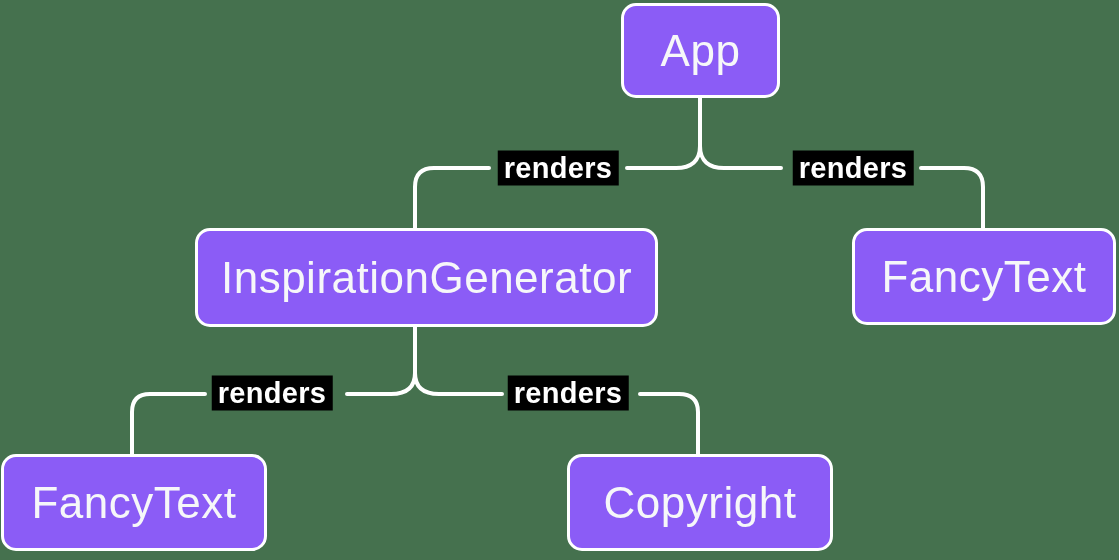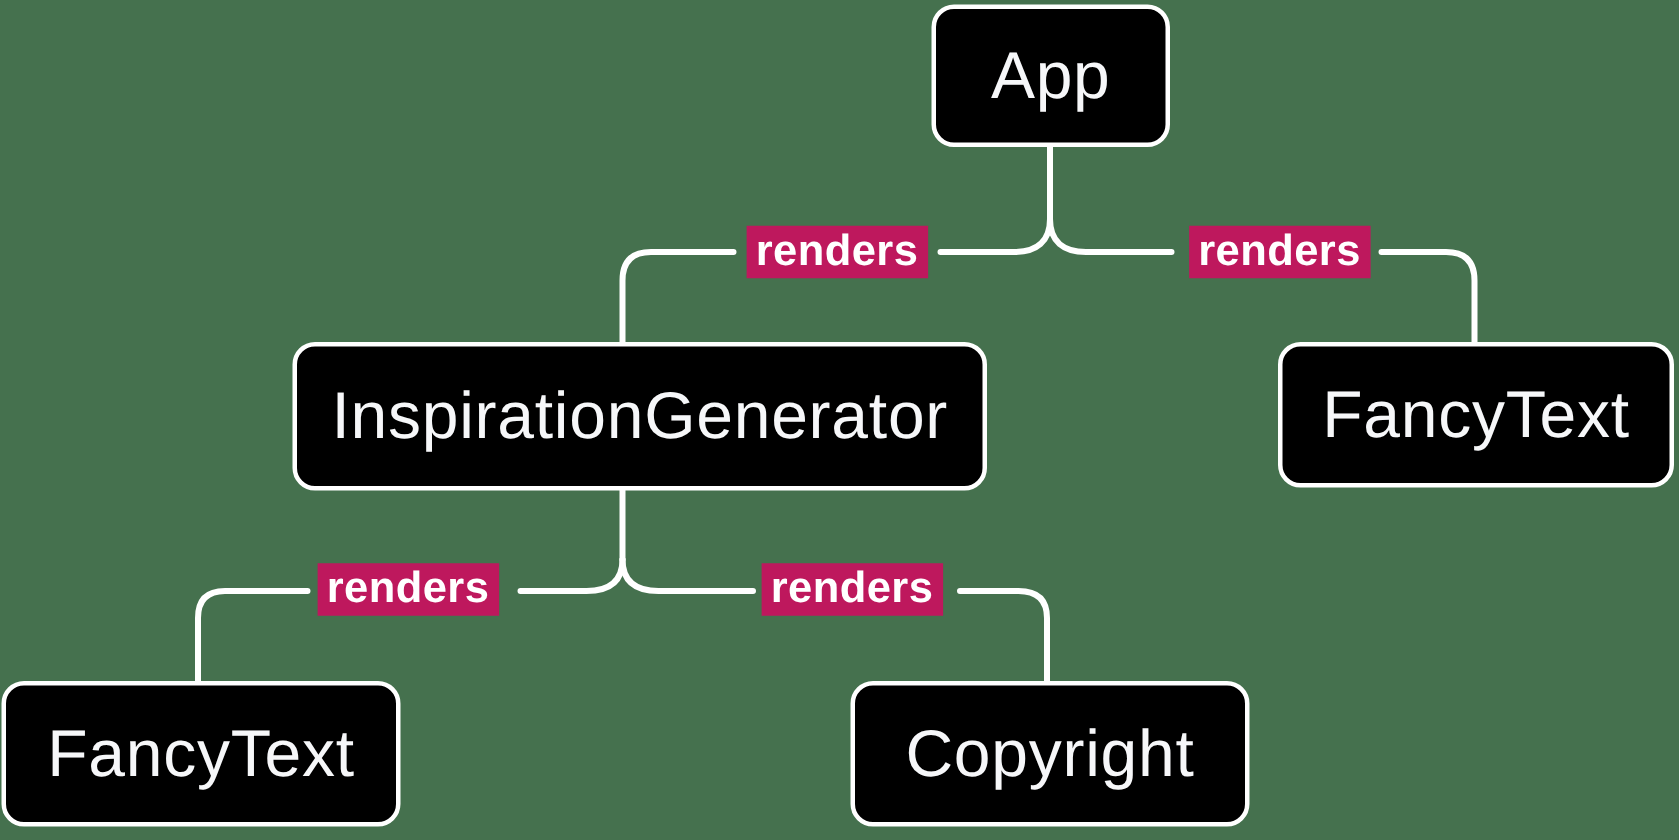--- a/index.html
+++ b/index.html
@@ -27,41 +27,41 @@
     stroke: #ffffff;
     stroke-width: 4;
     stroke-linecap: round;
   }
   .node {
     position: absolute;
     box-sizing: border-box;
     display: flex;
     align-items: center;
     justify-content: center;
-    background: #000000;
+    background: #8b5cf6;
     border: 3px solid #ffffff;
     border-radius: 15px;
     color: #f6f7f9;
     font-size: 44px;
     font-weight: 400;
     letter-spacing: 0.5px;
     white-space: nowrap;
   }
   .node-app                   { left: 621px; top: 3px;   width: 159px; height: 95px; }
   .node-inspiration-generator { left: 195px; top: 228px; width: 463px; height: 99px; text-align: right; }
   .node-fancy-text-top        { left: 852px; top: 228px; width: 264px; height: 97px; }
   .node-fancy-text-bottom     { left: 1px;   top: 454px; width: 266px; height: 97px; }
   .node-copyright             { left: 567px; top: 454px; width: 266px; height: 97px; }
   .edge-label {
     position: absolute;
     transform: translate(-50%, -50%);
     font-size: 29px;
     font-weight: 700;
     color: #ffffff;
-    background: #be185d;
+    background: #000000;
     padding: 1px 6px;
     white-space: nowrap;
     letter-spacing: 0.3px;
   }
   .edge-label-1 { left: 558px; top: 168px; }
   .edge-label-2 { left: 853px; top: 168px; }
   .edge-label-3 { left: 272px; top: 393px; }
   .edge-label-4 { left: 568px; top: 393px; }
 </style>
 </head>

